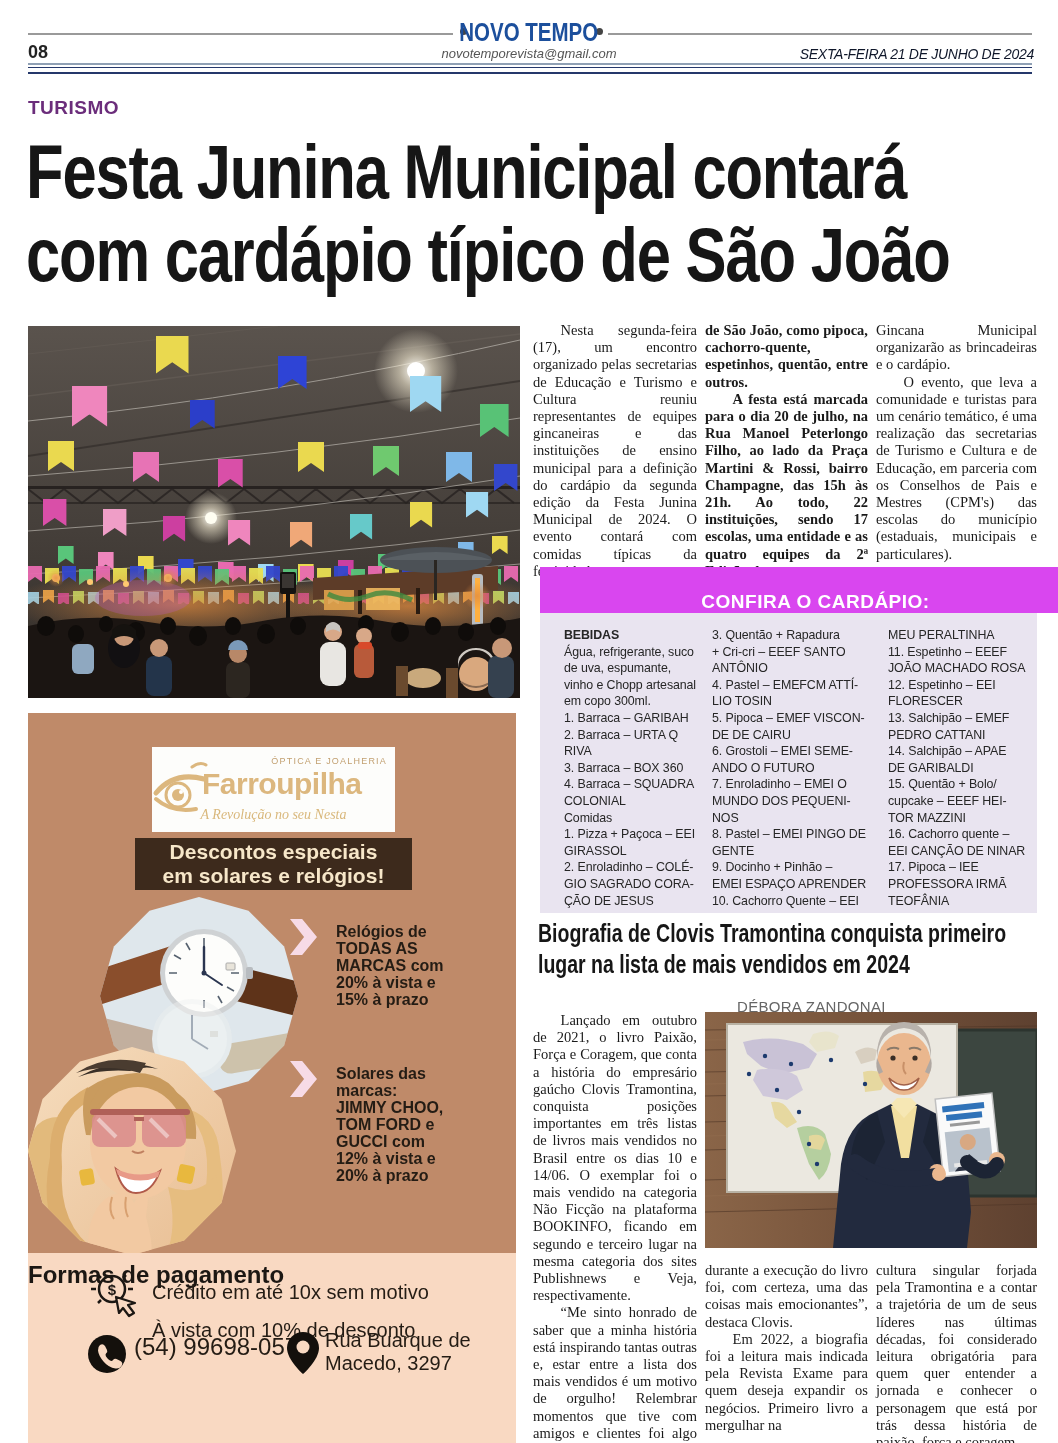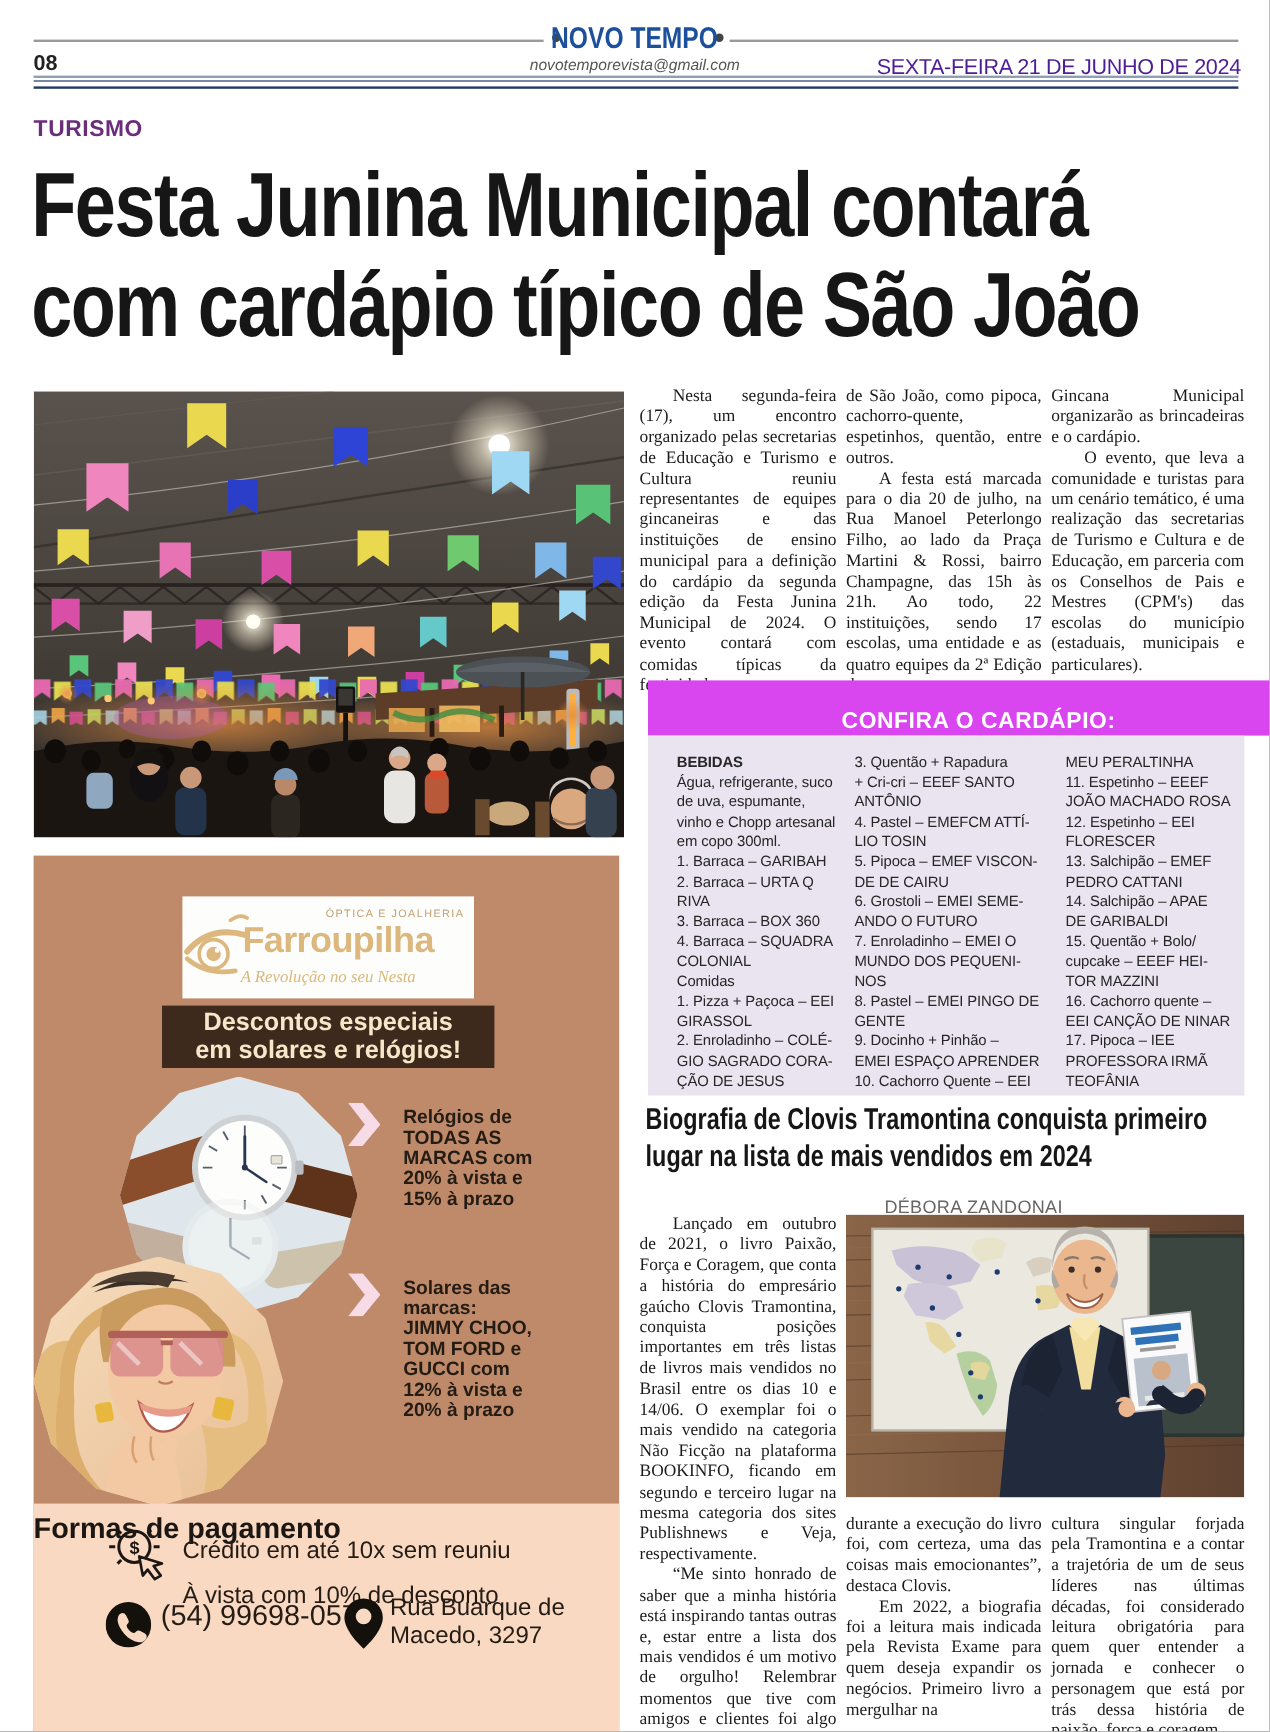--- a/index.html
+++ b/index.html
@@ -11,21 +11,21 @@
   .mast-rule{top:33px;height:2px;background:#9a9a9a;}
   .mast-rule.left{left:28px;width:425px;}
   .mast-rule.right{left:608px;width:424px;}
   .mast-dot{top:28px;width:7px;height:7px;border-radius:50%;background:#444;}
   .mast-title{left:0;top:18px;width:1058px;text-align:center;}
   .mast-title span{display:inline-block;font-weight:bold;font-size:25px;letter-spacing:0px;
       color:#1c4f9c;transform:scaleX(.82);}
   .mast-email{left:0;top:46px;width:1058px;text-align:center;font-style:italic;
       font-size:13px;color:#555;font-family:"Liberation Sans",sans-serif;}
   .page-num{left:28px;top:42px;font-weight:bold;font-size:18px;color:#222;}
-  .issue-date{right:24px;top:46px;font-size:18px;color:#4c1d95;letter-spacing:-0.3px;}
+  .issue-date{right:24px;top:46px;font-size:14px;color:#0f172a;letter-spacing:-0.3px;font-style:italic;}
   .rule-a{left:28px;top:63px;width:1004px;height:2px;background:#8fa0b4;}
   .rule-b{left:28px;top:67px;width:1004px;height:4px;
           border-top:1px solid #25386b;border-bottom:2px solid #25386b;}
 
   .section-label{left:28px;top:97px;font-weight:bold;font-size:19px;color:#6b2d7b;letter-spacing:.5px;}
 
   
   .headline1{left:26px;top:130px;}
   .headline1 .line{display:block;white-space:nowrap;font-weight:bold;font-size:76px;
       line-height:83px;letter-spacing:-1.5px;color:#161616;transform:scaleX(.81);transform-origin:0 50%;}
@@ -271,21 +271,21 @@
       <path d="M430,342 a18,18 0 0 1 36,0 l0,-6 a18,14 0 0 0 -36,0 z" fill="#cfc9c2"></path>
       <path d="M433,356 q15,10 30,0" stroke="#8a6a52" stroke-width="2" fill="none"></path>
       <rect x="460" y="330" width="26" height="42" rx="8" fill="#35414f"></rect>
       <circle cx="474" cy="322" r="10" fill="#c89878"></circle>
     </svg>
   </div>
 
   <div class="abs serifcol" style="left:533px;top:322px;width:164px;">
     <p class="para indent">Nesta segunda-feira (17), um encontro organizado pelas secretarias de Educação e Turismo e Cultura reuniu representantes de equipes gincaneiras e das instituições de ensino municipal para a definição do cardápio da segunda edição da Festa Junina Municipal de 2024. O evento contará com comidas típicas da festividade</p>
   </div>
-  <div class="abs serifcol" style="left:705px;top:322px;width:163px;">
+  <div class="abs serifcol" style="left:705px;top:322px;width:163px;font-weight:bold;">
     <p class="para">de São João, como pipoca, cachorro-quente, espetinhos, quentão, entre outros.</p>
     <p class="para indent">A festa está marcada para o dia 20 de julho, na Rua Manoel Peterlongo Filho, ao lado da Praça Martini &amp; Rossi, bairro Champagne, das 15h às 21h. Ao todo, 22 instituições, sendo 17 escolas, uma entidade e as quatro equipes da 2ª Edição da</p>
   </div>
   <div class="abs serifcol" style="left:876px;top:322px;width:161px;">
     <p class="para">Gincana Municipal organizarão as brincadeiras e o cardápio.</p>
     <p class="para indent">O evento, que leva a comunidade e turistas para um cenário temático, é uma realização das secretarias de Turismo e Cultura e de Educação, em parceria com os Conselhos de Pais e Mestres (CPM's) das escolas do município (estaduais, municipais e particulares).</p>
   </div>
 
   <div class="abs card-head">
     <span>CONFIRA O CARDÁPIO:</span>
@@ -457,21 +457,21 @@
       <svg width="62" height="62" viewBox="0 0 62 62" style="position:absolute;left:58px;top:14px;">
         <circle cx="26" cy="22" r="13" fill="none" stroke="#1c1713" stroke-width="2.5"></circle>
         <text x="26" y="28" text-anchor="middle" font-size="15" font-weight="bold" fill="#1c1713" font-family="Liberation Sans, sans-serif">$</text>
         <line x1="5" y1="22" x2="10" y2="22" stroke="#1c1713" stroke-width="2.5"></line>
         <line x1="42" y1="22" x2="47" y2="22" stroke="#1c1713" stroke-width="2.5"></line>
         <line x1="12" y1="8" x2="15" y2="11" stroke="#1c1713" stroke-width="2.5"></line>
         <line x1="40" y1="8" x2="37" y2="11" stroke="#1c1713" stroke-width="2.5"></line>
         <line x1="12" y1="36" x2="15" y2="33" stroke="#1c1713" stroke-width="2.5"></line>
         <path d="M30,30 l3,16 l4,-5 l6,8 l5,-3 l-6,-8 l7,-2 z" fill="#f9d9c2" stroke="#1c1713" stroke-width="2.2" stroke-linejoin="round"></path>
       </svg>
-      <div class="pay-line" style="top:28px;">Crédito em até 10x sem reuniu</div>
+      <div class="pay-line" style="top:28px;">Crédito em até 10x sem motivo</div>
       <div class="pay-line" style="top:66px;">À vista com 10% de desconto</div>
       <svg width="38" height="38" viewBox="0 0 38 38" style="position:absolute;left:60px;top:82px;">
         <circle cx="19" cy="19" r="19" fill="#14100c"></circle>
         <path d="M12,10 q3,-2 5,1 l2,4 q1,2 -1,3.5 q-1,1 0,3 q2,3 4,4 q2,1 3,-0.5 q1.5,-2 3.5,-1 l4,2 q3,2 1,5 q-2,3 -6,2.5 q-7,-1 -12,-7 q-5,-6 -5.5,-11 q0,-4 2,-5.5 z" fill="#f9d9c2"></path>
       </svg>
       <div class="phone-num">(54) 99698-0576</div>
       <svg width="34" height="44" viewBox="0 0 34 44" style="position:absolute;left:258px;top:78px;">
         <path d="M17,1 C8,1 1,8 1,17 C1,29 17,43 17,43 C17,43 33,29 33,17 C33,8 26,1 17,1 Z" fill="#14100c"></path>
         <circle cx="17" cy="16" r="6.5" fill="#f9d9c2"></circle>
       </svg>

